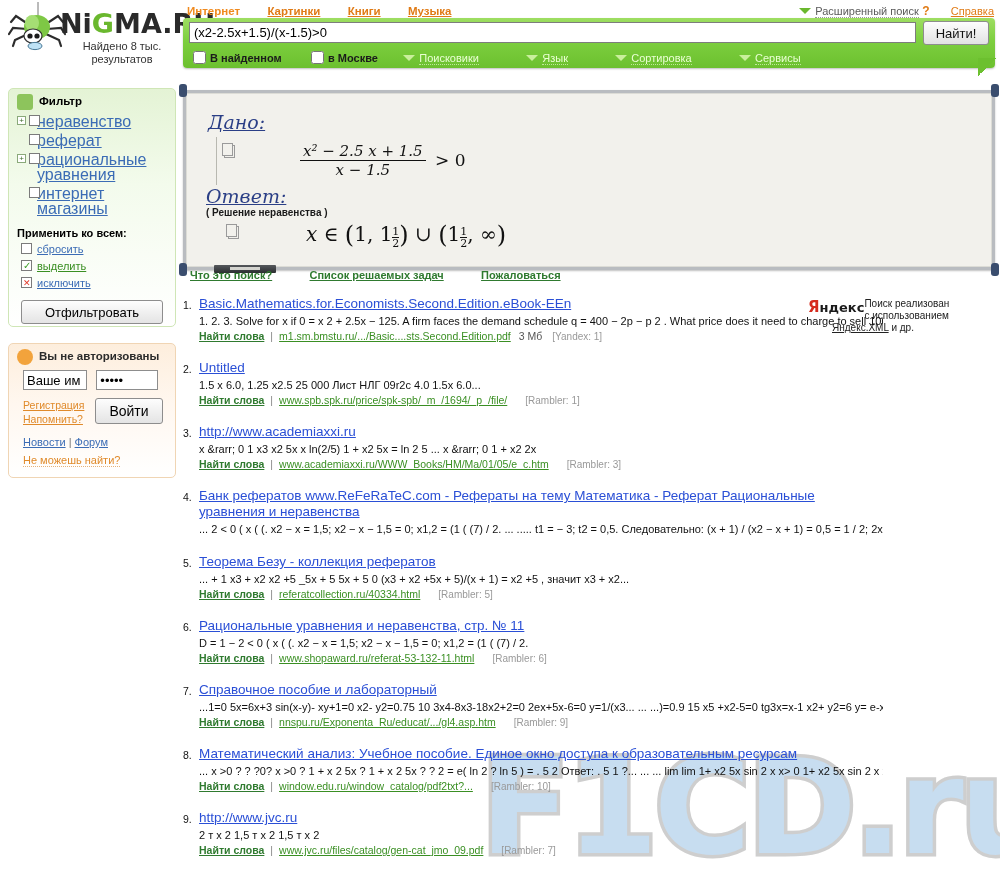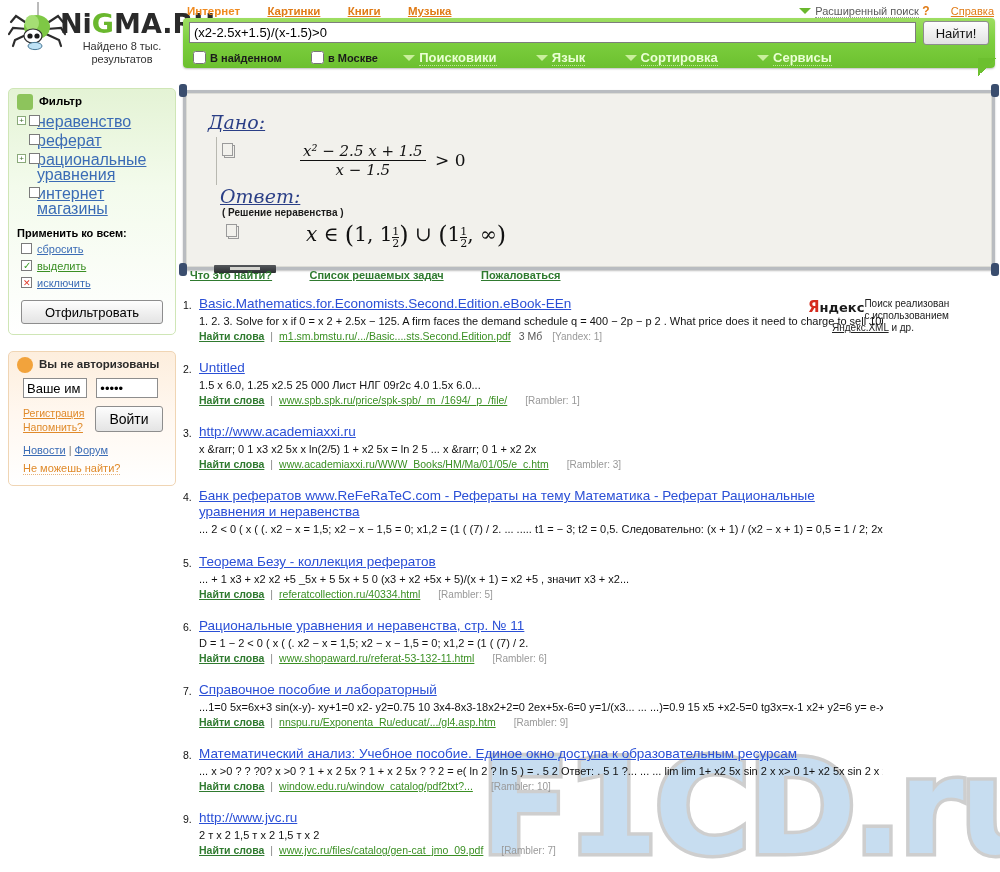--- a/index.html
+++ b/index.html
@@ -86,39 +86,38 @@
   }
   #findbtn {
     position: absolute; left: 740px; top: 3px; width: 66px; height: 24px;
     background: linear-gradient(to bottom,#fdfdfd,#e2e2e2);
     border: 1px solid #8d8d8d; border-radius: 3px;
     font-size: 13px; font-weight: normal; color: #111; cursor: pointer;
   }
   #optrow { position: absolute; left: 6px; top: 30px; height: 18px; white-space: nowrap; }
   #optrow label { font-size: 11px; font-weight: bold; color: #1b1b1b; margin-right: 22px; }
   #optrow input[type=checkbox] { vertical-align: -2px; margin-right: 4px; }
-  #optrow .drop { font-size: 13px; color: #eaffd4; margin-right: 14px; border-bottom: 1px dotted #bfe79a; font-weight: bold; }
+  #optrow .drop { font-size: 11px; color: #eaffd4; margin-right: 22px; border-bottom: 1px dotted #bfe79a; }
   #optrow .dwrap { display: inline-block; margin-right: 22px; }
   .tri-down-w {
     display: inline-block; width: 0; height: 0; vertical-align: 1px;
     border-left: 6px solid transparent; border-right: 6px solid transparent;
     border-top: 6px solid #c9ef9c; margin-right: 4px;
   }
 
   
   #sidebar { position: absolute; left: 8px; top: 88px; width: 168px; z-index: 2; }
 
   .panel { position: relative; border-radius: 5px; margin-bottom: 16px; }
   .panel-title { font-size: 11.5px; font-weight: bold; padding: 6px 8px 4px 30px; }
   .panel-ico { position: absolute; left: 8px; top: 5px; width: 16px; height: 16px; border-radius: 3px; }
 
   #filter-panel {
     background: linear-gradient(to bottom,#e4f3d5,#f3fbec 40%,#ffffff);
     border: 1px solid #cfe6b6;
-    padding-bottom: 8px;
   }
   #filter-panel .panel-ico { background: #8dc45c; }
   .flist { margin: 4px 0 0 0; padding: 0 0 0 6px; list-style: none; }
   .flist li { margin: 0 0 4px 0; line-height: 13px; font-size: 11px; position: relative; padding-left: 22px; }
   .plusbox {
     position: absolute; left: 2px; top: 1px; width: 9px; height: 9px;
     border: 1px solid #8aa97a; background: #fff; font-size: 8px;
     line-height: 8px; text-align: center; color: #3c6b2a;
   }
   .cbox { position: absolute; left: 14px; top: 0px; width: 11px; height: 11px;
@@ -173,22 +172,22 @@
   }
   .bclip { position: absolute; width: 8px; height: 13px; background: #3a4d6e; border-radius: 3px; z-index: 4;}
   #tray { position:absolute; left: 28px; bottom: -6px; width: 62px; height: 8px;
           background: linear-gradient(to bottom,#55585c,#2c2e31); border-radius: 1px; }
   #tray::after { content:""; position:absolute; left:16px; top:2px; width:30px; height:3px; background:#d4d4cf; }
   .board-label {
     font-family: "DejaVu Serif", serif; font-style: italic; font-size: 19px;
     color: #2b3f86; text-decoration: underline;
   }
   #dano { position: absolute; left: 22px; top: 18px; }
-  #otvet { position: absolute; left: 34px; top: 92px; }
-  #otvet-sub { position: absolute; left: 36px; top: 114px; font-size: 10px; font-weight: bold; color: #1a1a1a; }
+  #otvet { position: absolute; left: 20px; top: 92px; }
+  #otvet-sub { position: absolute; left: 20px; top: 114px; font-size: 10px; font-weight: bold; color: #1a1a1a; }
   #vline { position: absolute; left: 30px; top: 44px; width: 1px; height: 48px; background: #b8b8b0; }
   .copy-ico {
     position: absolute; width: 11px; height: 13px; border: 1px solid #9a9a9a; background:#f2f1ec;
   }
   .copy-ico::before { content:""; position:absolute; left:-3px; top:-3px; width:9px; height:11px;
     border:1px solid #9a9a9a; background:#f2f1ec; }
   #formula1 { position: absolute; left: 110px; top: 38px; font-family: "DejaVu Serif", serif; font-size: 17px; color: #111; }
   #formula2 { position: absolute; left: 120px; top: 128px; font-family: "DejaVu Serif", serif; font-size: 20px; color: #111; }
   .frac { display: inline-block; text-align: center; vertical-align: -9px; margin: 11px 4px; }
   .frac .num { display: block; padding: 0 3px; font-size: 15px; }
@@ -373,21 +372,21 @@
       </div>
       <div id="tray"></div>
     </div>
     <div class="bclip" style="left:-4px; top:-6px;"></div>
     <div class="bclip" style="right:-4px; top:-6px;"></div>
     <div class="bclip" style="left:-4px; bottom:-6px;"></div>
     <div class="bclip" style="right:-4px; bottom:-6px;"></div>
   </div>
 
   <div id="board-links">
-    <a href="#">Что это найти?</a>
+    <a href="#">Что это поиск?</a>
     <a href="#">Список решаемых задач</a>
     <a href="#">Пожаловаться</a>
   </div>
 
   <div id="yandex-note">
     <div id="yandex-logo"><span class="ya" style="font-size:15px;">Я</span>ндекс</div>
     <div id="yandex-text">
       <div>Поиск реализован</div>
       <div>с использованием</div>
       <div><a href="#">Яндекс.XML</a><span> и др.</span></div>

